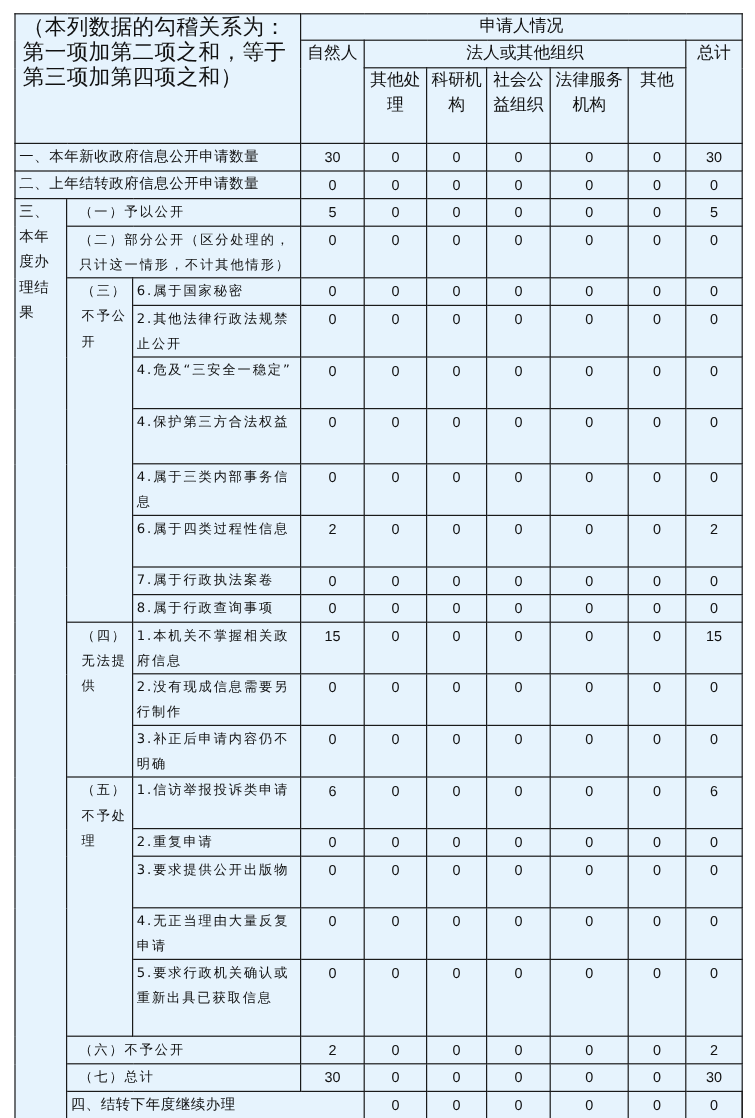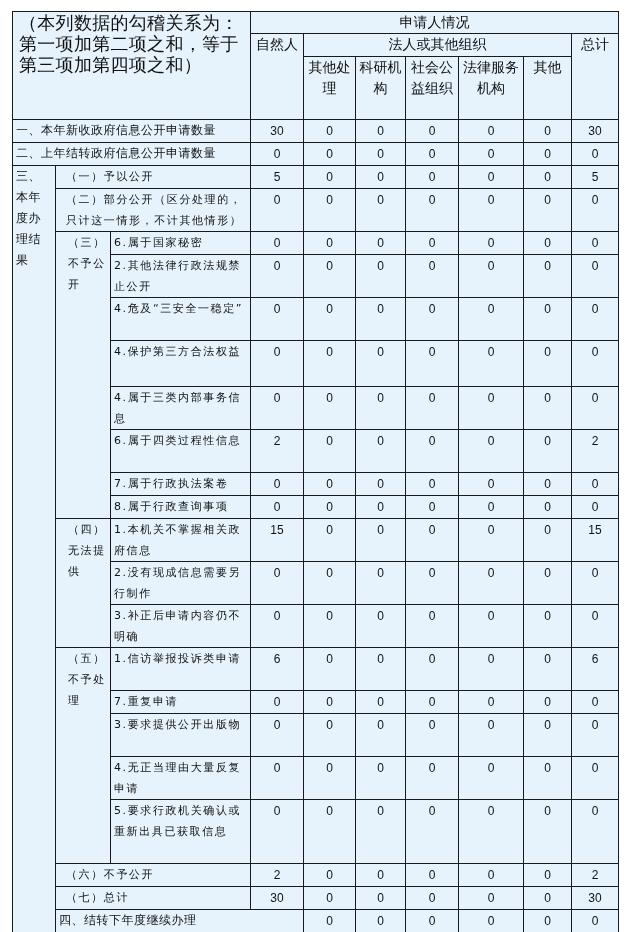--- a/index.html
+++ b/index.html
@@ -229,21 +229,21 @@
     <td class="lbl-s">1.信访举报投诉类申请</td>
     <td class="num">6</td>
     <td class="num">0</td>
     <td class="num">0</td>
     <td class="num">0</td>
     <td class="num">0</td>
     <td class="num">0</td>
     <td class="num">6</td>
   </tr>
   <tr style="height:22px">
-    <td class="lbl-s">7.重复申请</td>
+    <td class="lbl-s">2.重复申请</td>
     <td class="num">0</td>
     <td class="num">0</td>
     <td class="num">0</td>
     <td class="num">0</td>
     <td class="num">0</td>
     <td class="num">0</td>
     <td class="num">0</td>
   </tr>
   <tr style="height:43px">
     <td class="lbl-s">3.要求提供公开出版物</td>

